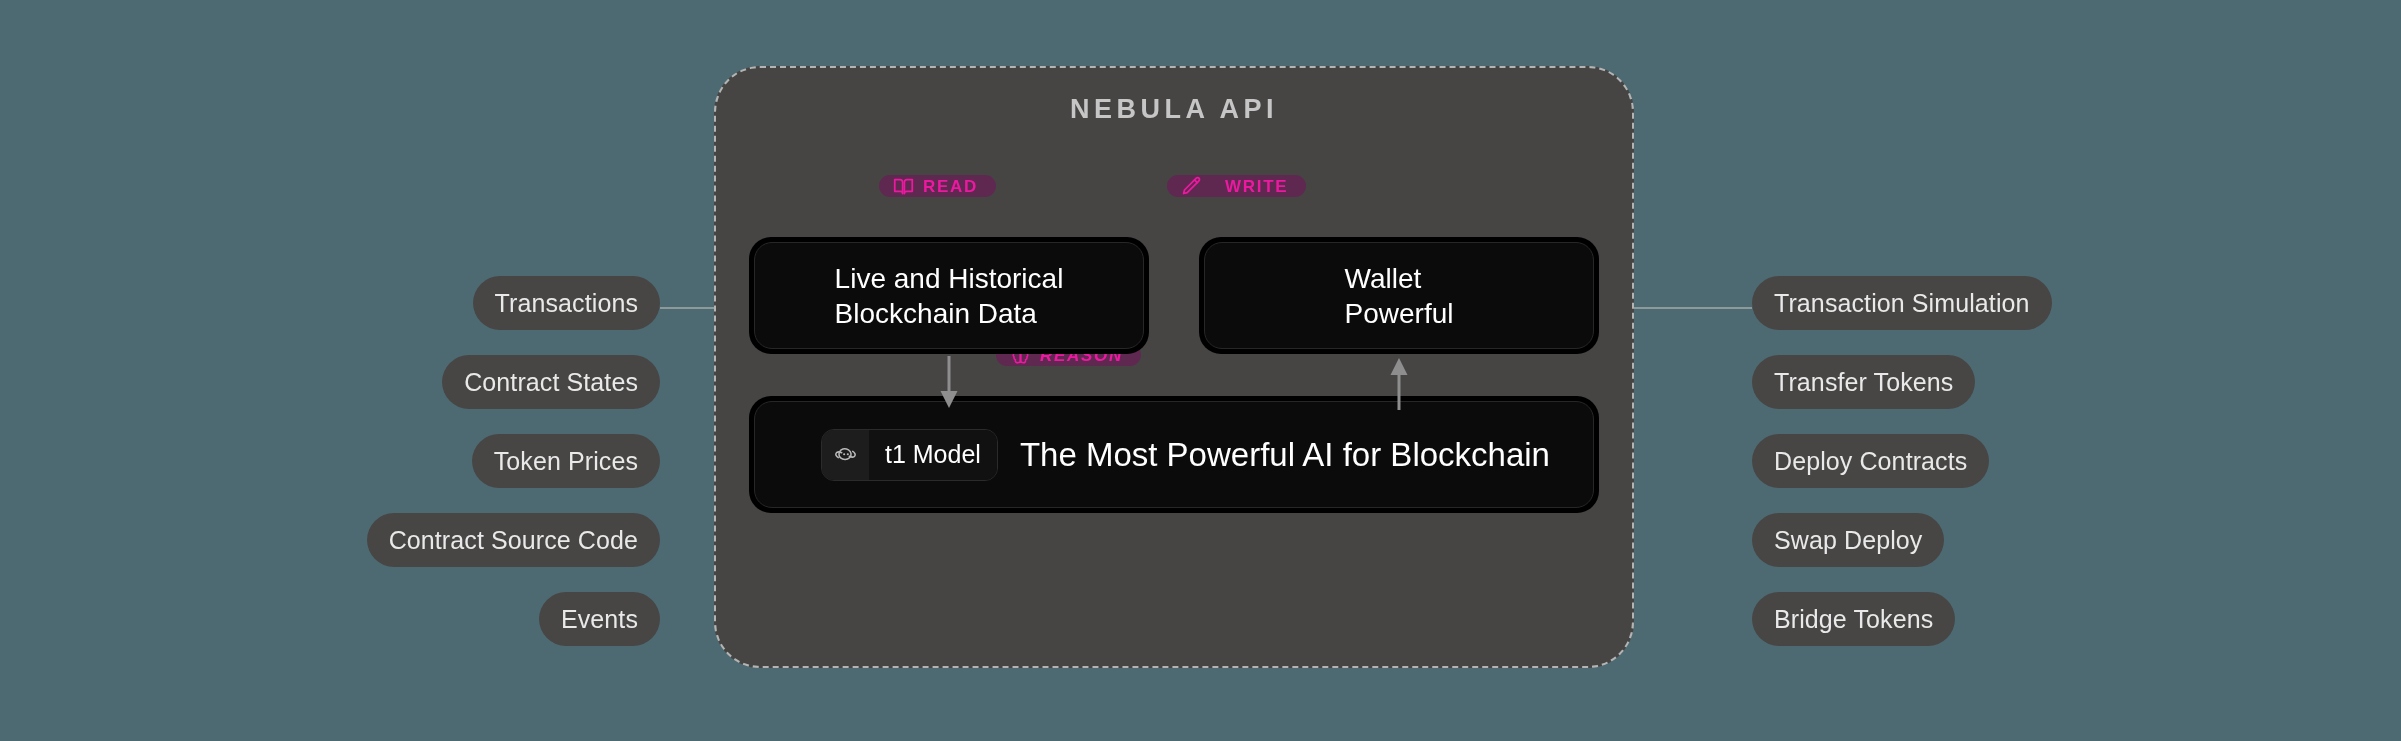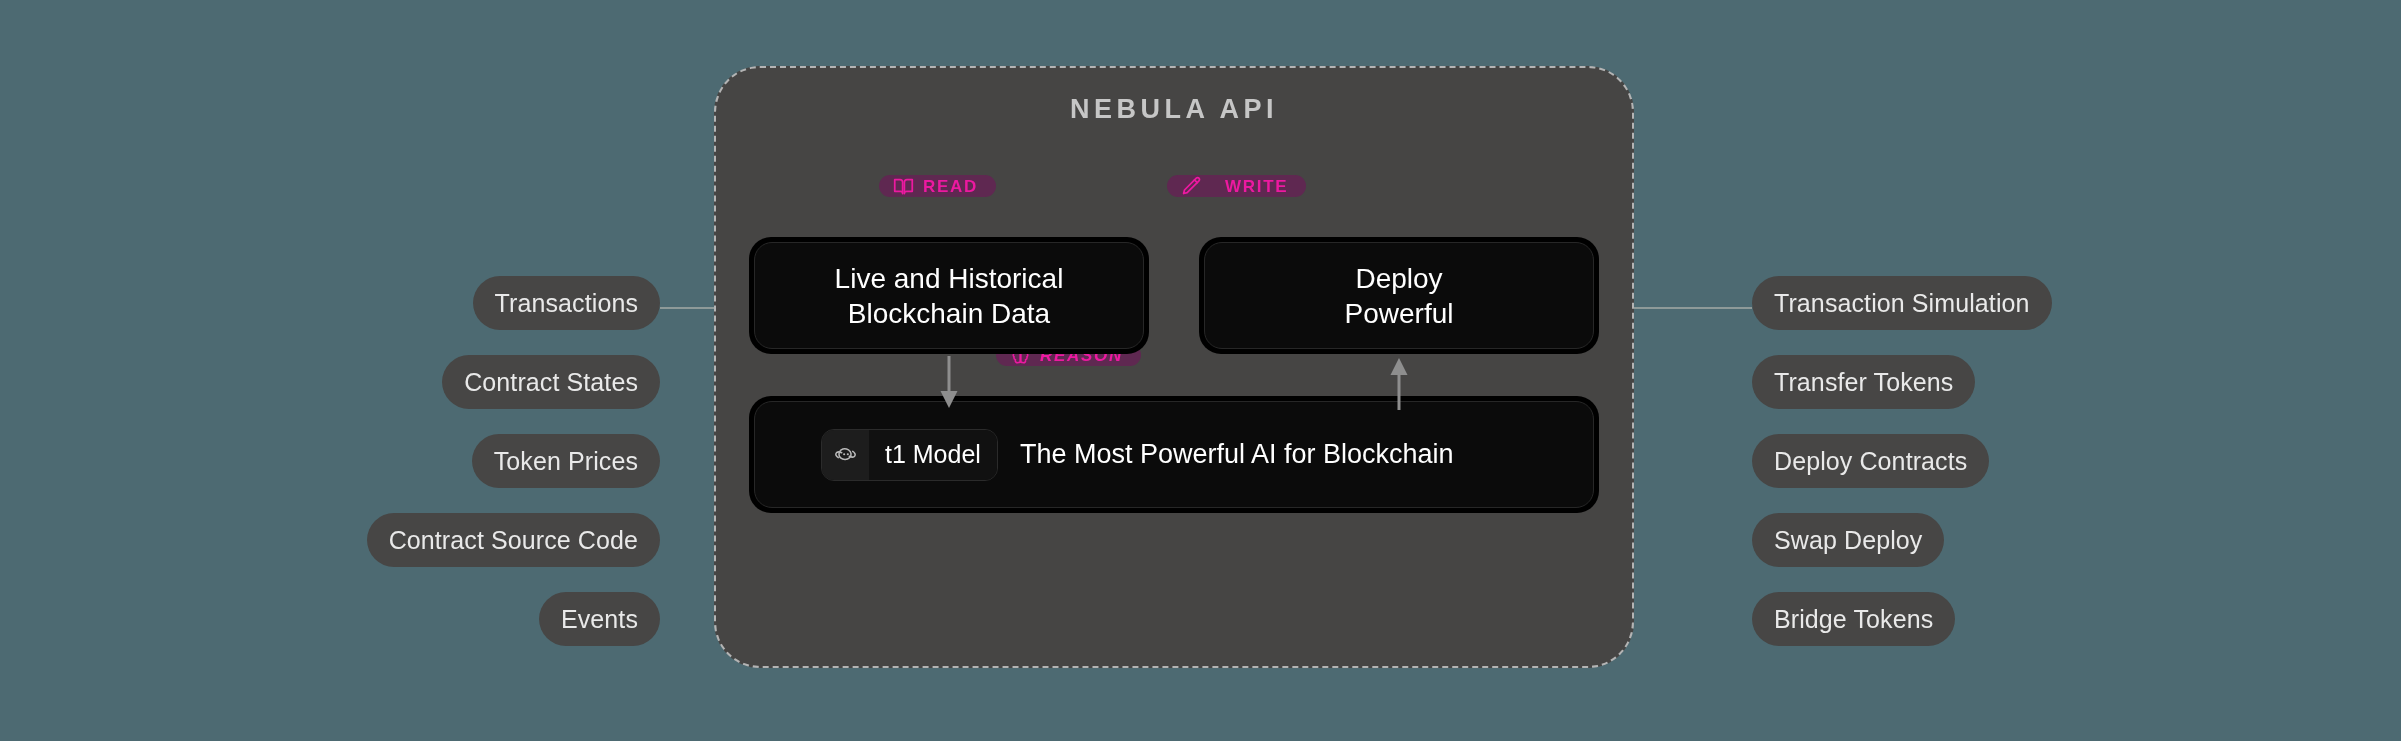--- a/index.html
+++ b/index.html
@@ -131,21 +131,21 @@
     background: #0b0b0b;
     border: 1px solid #272727;
     border-radius: 18px;
     box-sizing: border-box;
     display: flex;
     align-items: center;
     justify-content: center;
     color: #ffffff;
     font-size: 28px;
     line-height: 35px;
-    text-align: center;
+    text-align: left;
   }
   #box-read  { left: 33px;  top: 169px; width: 400px; height: 117px; }
   #box-write { left: 483px; top: 169px; width: 400px; height: 117px; }
   #box-reason{ left: 33px;  top: 328px; width: 850px; height: 117px; }
 
   #box-reason .feature-inner {
     justify-content: flex-start;
     padding-left: 66px;
     gap: 22px;
   }
@@ -173,21 +173,21 @@
     display: flex;
     align-items: center;
     padding: 0 16px;
     color: #ffffff;
     font-size: 25px;
     line-height: 1;
     white-space: nowrap;
   }
   #reason-tagline {
     color: #ffffff;
-    font-size: 27px;
+    font-size: 33px;
     line-height: 1;
     white-space: nowrap;
   }
 
   
   .v-arrow {
     position: absolute;
     width: 24px;
   }
   #arrow-down { left: 221px; top: 288px; height: 54px; }
@@ -257,21 +257,21 @@
         <div>
           <span>Live and Historical</span><br>
           <span>Blockchain Data</span>
         </div>
       </div>
     </div>
 
     <div id="box-write" class="feature-box">
       <div class="feature-inner">
         <div>
-          <span>Deploy</span><br>
+          <span>Wallet</span><br>
           <span>Powerful</span>
         </div>
       </div>
     </div>
 
     <div id="box-reason" class="feature-box">
       <div class="feature-inner">
         <div id="t1-chip">
           <div id="t1-chip-icon">
             <svg width="27" height="27" viewBox="0 0 28 28" fill="none" stroke="#b9b9b9" stroke-width="1.6">

